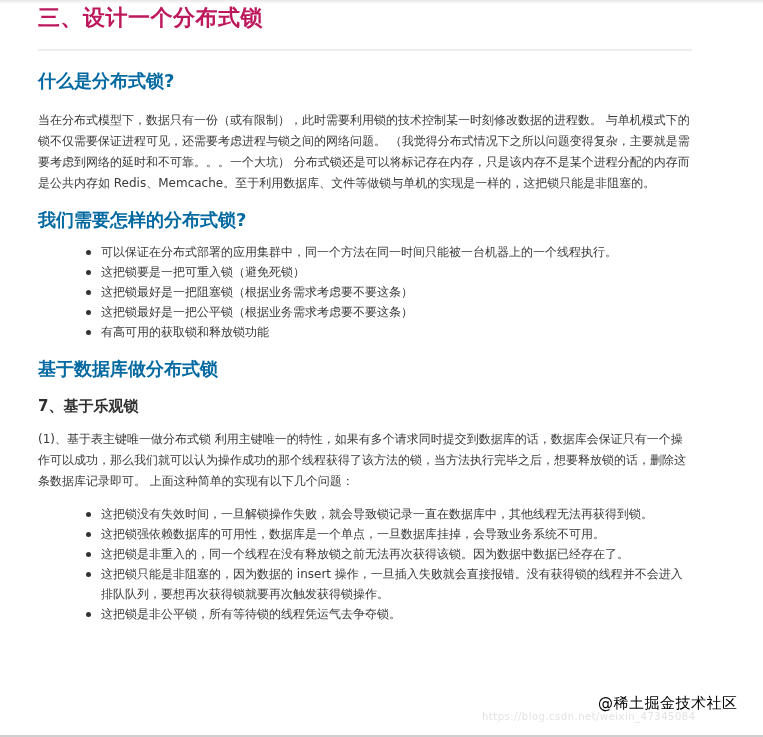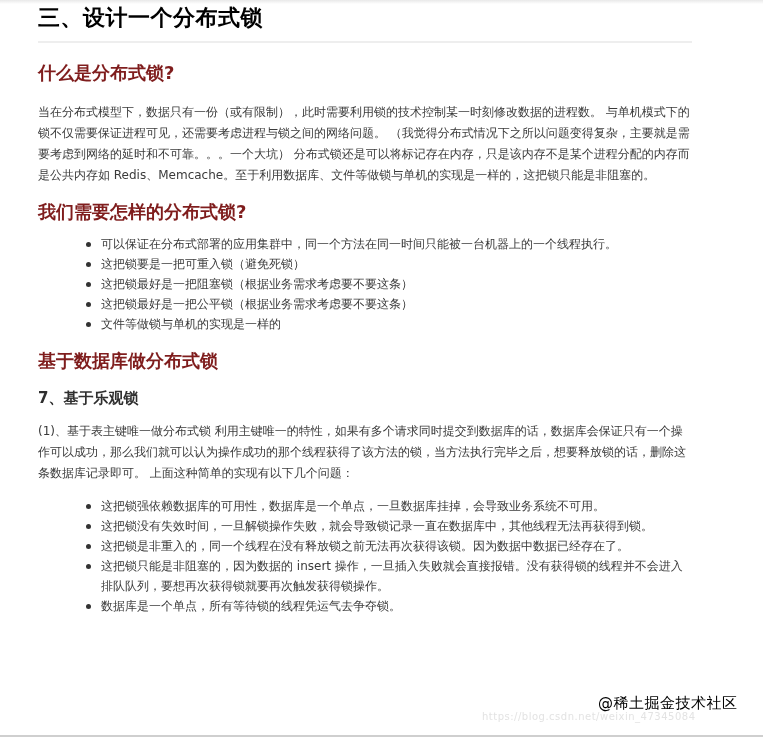--- a/index.html
+++ b/index.html
@@ -26,32 +26,32 @@
       left: 38px;
       top: 0;
       width: 656px;
     }
     h1 {
       margin: 0;
       padding-top: 4px;
       font-size: 22px;
       line-height: 28px;
       font-weight: bold;
-      color: #000000;
-      padding-bottom: 9px;
+      color: #be185d;
+      padding-bottom: 17px;
       border-bottom: 2px solid #eeeeee;
       width: 654px;
       letter-spacing: 0.5px;
     }
     h2 {
       margin: 0;
       font-size: 18px;
       line-height: 24px;
       font-weight: bold;
-      color: #7f1d1d;
+      color: #0369a1;
     }
     h3 {
       margin: 0;
       font-size: 15px;
       line-height: 22px;
       font-weight: bold;
       color: #2f2f2f;
     }
     p {
       margin: 0;
@@ -120,35 +120,35 @@
   <p>当在分布式模型下，数据只有一份（或有限制），此时需要利用锁的技术控制某一时刻修改数据的进程数。 与单机模式下的锁不仅需要保证进程可见，还需要考虑进程与锁之间的网络问题。 （我觉得分布式情况下之所以问题变得复杂，主要就是需要考虑到网络的延时和不可靠。。。一个大坑） 分布式锁还是可以将标记存在内存，只是该内存不是某个进程分配的内存而是公共内存如 Redis、Memcache。至于利用数据库、文件等做锁与单机的实现是一样的，这把锁只能是非阻塞的。</p>
 
   <div style="height:14px"></div>
   <h2>我们需要怎样的分布式锁?</h2>
   <div style="height:10px"></div>
   <ul>
     <li>可以保证在分布式部署的应用集群中，同一个方法在同一时间只能被一台机器上的一个线程执行。</li>
     <li>这把锁要是一把可重入锁（避免死锁）</li>
     <li>这把锁最好是一把阻塞锁（根据业务需求考虑要不要这条）</li>
     <li>这把锁最好是一把公平锁（根据业务需求考虑要不要这条）</li>
-    <li>文件等做锁与单机的实现是一样的</li>
+    <li>有高可用的获取锁和释放锁功能</li>
   </ul>
 
   <div style="height:15px"></div>
   <h2>基于数据库做分布式锁</h2>
   <div style="height:14px"></div>
   <h3>7、基于乐观锁</h3>
   <div style="height:12px"></div>
   <p>(1)、基于表主键唯一做分布式锁 利用主键唯一的特性，如果有多个请求同时提交到数据库的话，数据库会保证只有一个操作可以成功，那么我们就可以认为操作成功的那个线程获得了该方法的锁，当方法执行完毕之后，想要释放锁的话，删除这条数据库记录即可。 上面这种简单的实现有以下几个问题：</p>
 
   <div style="height:12px"></div>
   <ul>
+    <li>这把锁没有失效时间，一旦解锁操作失败，就会导致锁记录一直在数据库中，其他线程无法再获得到锁。</li>
     <li>这把锁强依赖数据库的可用性，数据库是一个单点，一旦数据库挂掉，会导致业务系统不可用。</li>
-    <li>这把锁没有失效时间，一旦解锁操作失败，就会导致锁记录一直在数据库中，其他线程无法再获得到锁。</li>
     <li>这把锁是非重入的，同一个线程在没有释放锁之前无法再次获得该锁。因为数据中数据已经存在了。</li>
     <li>这把锁只能是非阻塞的，因为数据的 insert 操作，一旦插入失败就会直接报错。没有获得锁的线程并不会进入排队队列，要想再次获得锁就要再次触发获得锁操作。</li>
-    <li>数据库是一个单点，所有等待锁的线程凭运气去争夺锁。</li>
+    <li>这把锁是非公平锁，所有等待锁的线程凭运气去争夺锁。</li>
   </ul>
 </div>
 
 <div class="watermark-url">https://blog.csdn.net/weixin_47345084</div>
 <div class="watermark-main">@稀土掘金技术社区</div>
 <div class="bottom-line"></div>
 
 </body></html>

